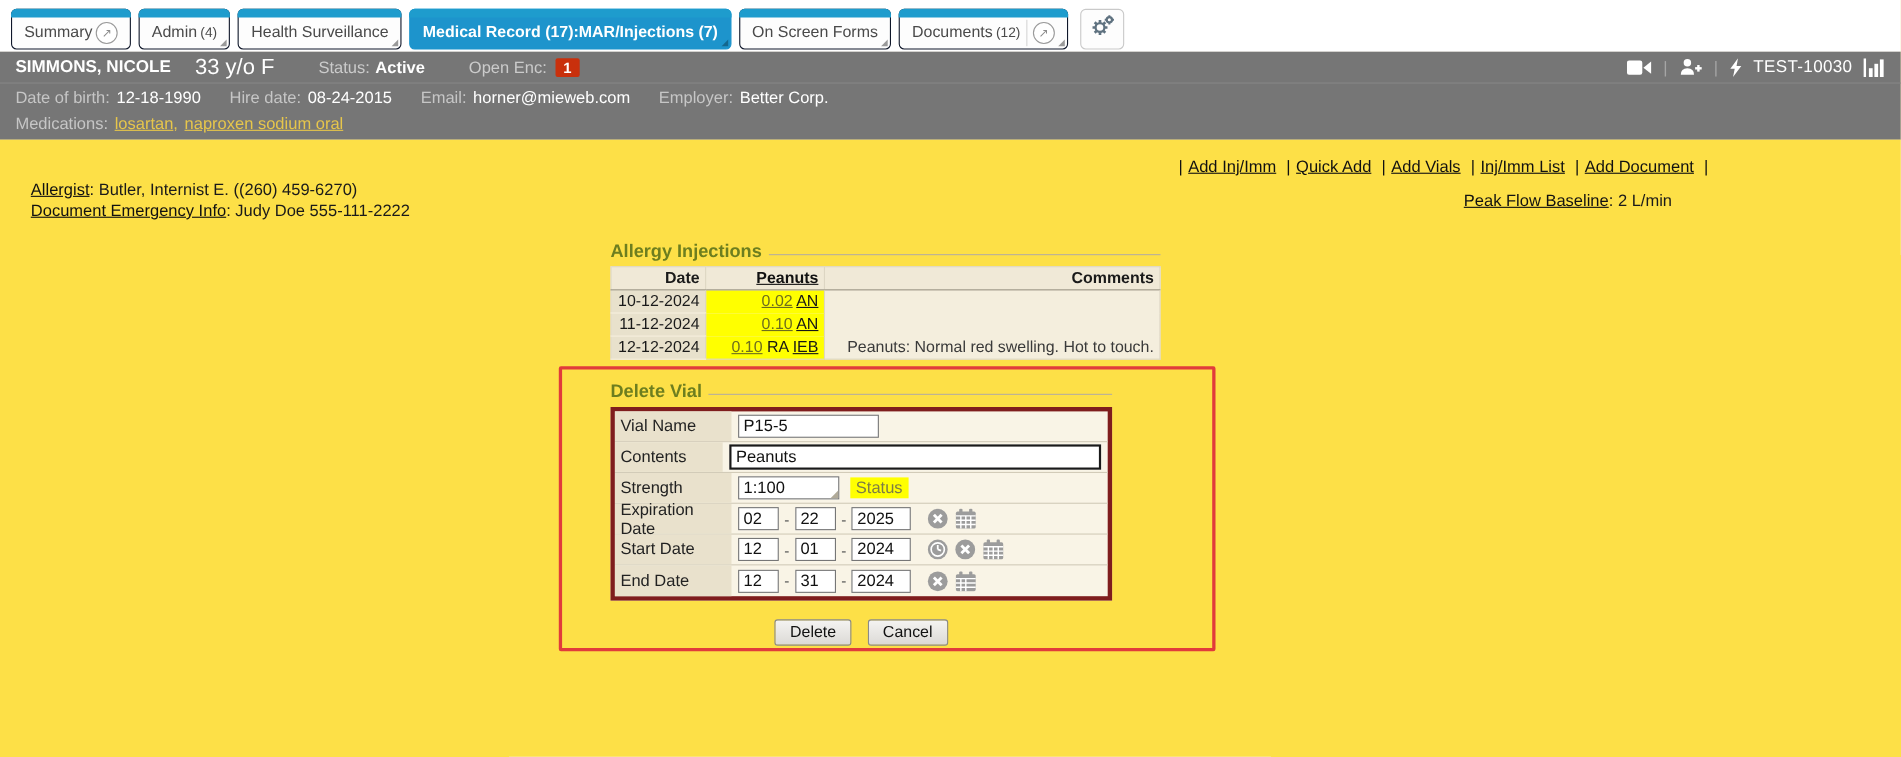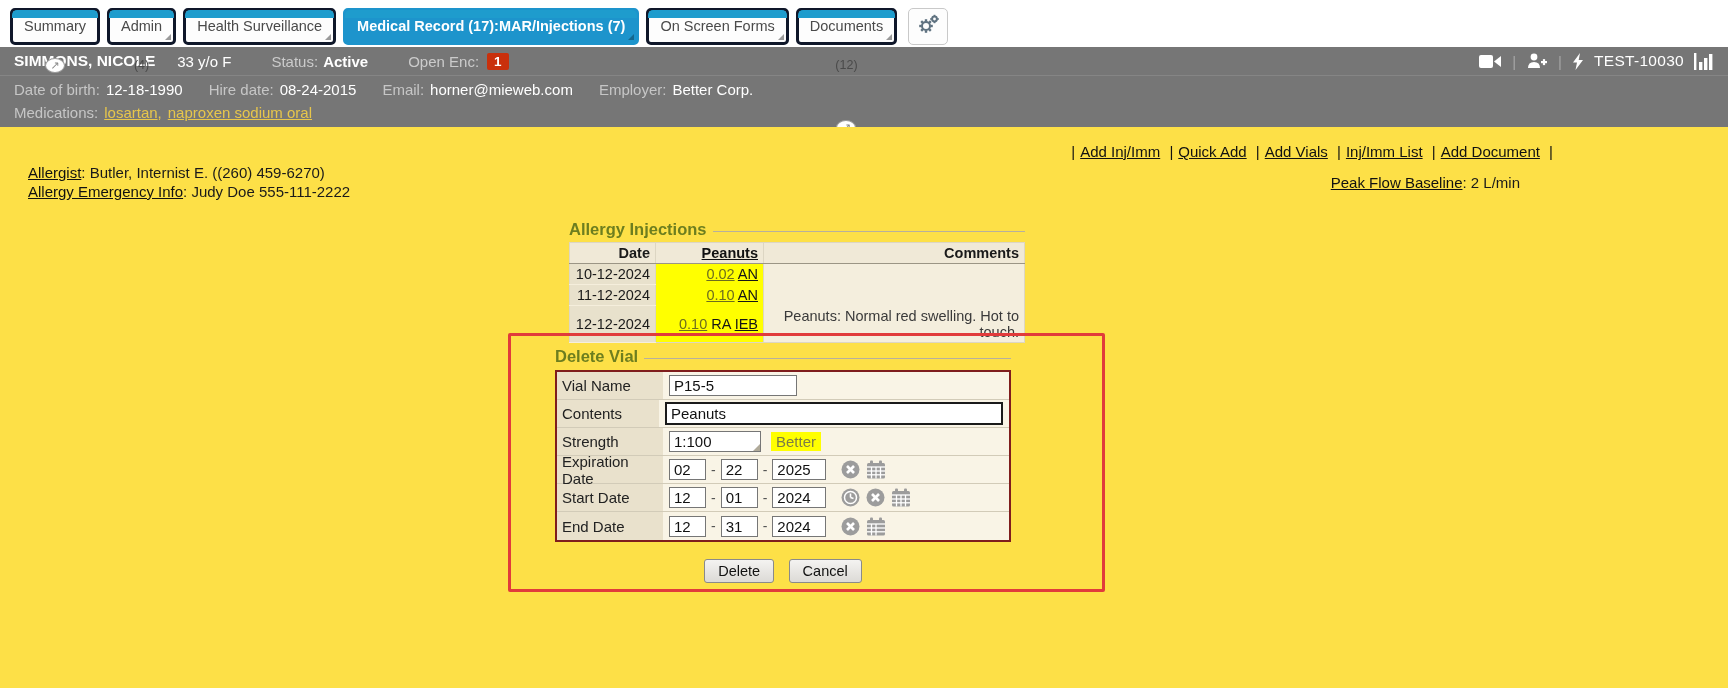--- a/index.html
+++ b/index.html
@@ -1,39 +1,39 @@
 <!DOCTYPE html>
 <html><head>
 <meta charset="utf-8">
 <style>
   * { margin:0; padding:0; box-sizing:border-box; }
   html,body { width:1728px; height:688px; overflow:hidden; }
   body { font-family:"Liberation Sans", sans-serif; background:#f5eedc; color:#1a1a1a; }
 
   
   .tabbar { background:#ffffff; height:47px; display:flex; gap:7px; padding:8px 0 0 10px; align-items:flex-start; }
-  .tab { position:relative; display:flex; align-items:center; gap:24px; height:37px; padding:7px 11px 0 11px;
-         background:#fdfdfd; border:3px solid #0f172a; border-radius:5px; font-size:14.5px; color:#4a4a4a; cursor:pointer;flex-direction:column; }
+  .tab { position:relative; display:flex; align-items:center; gap:3px; height:37px; padding:7px 11px 0 11px;
+         background:#fdfdfd; border:1px solid #0f172a; border-radius:5px; font-size:14.5px; color:#4a4a4a; cursor:pointer; }
   .tab::before { content:""; position:absolute; top:-1px; left:-1px; right:-1px; height:8px; background:#1e9ccd; border-radius:5px 5px 0 0; }
   .tab.has-menu::after { content:""; position:absolute; right:2px; bottom:2px; width:0; height:0;
          border-left:6px solid transparent; border-bottom:6px solid #9a9a9a; }
   .tab.active { background:#1d94cc; border-color:#1d94cc; color:#fff; font-weight:bold; }
   .tab.active::after { border-bottom-color:rgba(0,0,0,0.30); }
   .tab .count { font-size:12.5px; }
   .popout-circle { width:20px; height:20px; border:1.5px solid #9a9a9a; border-radius:50%;
          display:inline-flex; align-items:center; justify-content:center; font-size:11px; color:#8a8a8a; background:#fff; }
   .tab-divider { width:1px; height:24px; background:#d5d5d5; margin:0 2px; }
   .gear-btn { height:37px; width:40px; border:1px solid #c9c9c9; border-radius:5px; background:#fdfdfd;
          display:flex; align-items:center; justify-content:center; margin-left:4px; cursor:pointer; }
 
   
   .patient-bar { background:#767676; }
   .pb-row1 { height:29px; display:flex; align-items:center; padding:0 14px; border-bottom:1px solid #858585;justify-content:center; }
   .pb-name { color:#fff; font-weight:bold; font-size:15.5px; }
-  .pb-agesex { color:#fff; font-size:15px; margin-left:22px; }
+  .pb-agesex { color:#fff; font-size:20px; margin-left:22px; }
   .pb-label { color:#cbcbcb; font-size:15px; }
   .pb-value { color:#fff; font-size:15px; font-weight:bold; margin-left:5px; }
   .pb-group { margin-left:40px; display:flex; align-items:center; }
   .enc-badge { background:#c9300c; color:#fff; font-weight:bold; font-size:13.5px; padding:1px 7px; border-radius:2px; margin-left:8px; }
   .pb-right { margin-left:auto; display:flex; align-items:center; gap:10px; }
   .pb-sep { color:#a5a5a5; font-size:15px; }
   .pb-chart-id { color:#fff; font-size:15.5px; letter-spacing:0.3px; }
   .pb-icon { display:inline-flex; cursor:pointer; }
   .pb-row2 { min-height:25px; display:flex; align-items:center; padding:2px 14px 0 14px; font-size:15px; }
   .pb-row3 { min-height:26px; display:flex; align-items:center; padding:0 14px 4px 14px; font-size:15px; }
@@ -51,36 +51,36 @@
   .peak-flow { position:absolute; top:47px; right:208px; font-size:15px; }
   .peak-flow a { text-decoration:underline; cursor:pointer; color:#111; }
   .allergy-contact { position:absolute; top:36px; left:28px; font-size:15px; line-height:19px; }
   .allergy-contact a { text-decoration:underline; color:#111; cursor:pointer; }
 
   .legend-row { display:flex; align-items:center; }
   .legend-text { color:#6d7e1f; font-weight:bold; font-size:16.5px; white-space:nowrap; }
   .legend-line { flex:1; border-top:1px solid #b7b09d; margin-left:6px; margin-top:4px; }
 
   
-  .injections-panel { position:absolute; top:93px; left:569px; width:456px; }
+  .injections-panel { position:absolute; top:93px; left:555px; width:500px; }
   .inj-table { width:100%; border-collapse:collapse; margin-top:3px; background:#f4eedd; border:1px solid #ddd6c3; font-size:14.5px; }
   .inj-table th, .inj-table td { padding:2px 5px; text-align:right; border-left:1px solid #ddd6c3; white-space:nowrap; }
   .inj-table th { font-weight:bold; border-bottom:1px solid #9b9585; background:#f0e9d7; }
   .inj-table td.date-cell { background:#e8e1cc; border-bottom:1px solid #f5eedc; }
   .inj-table td.dose-cell.hl { background:#ffff00; }
   .inj-table td.comment-cell { color:#3a3a3a; white-space:normal; }
   .th-link { text-decoration:underline; cursor:pointer; color:#111; }
   .dose-link { color:#6e6e1e; text-decoration:underline; cursor:pointer; }
   .code-link { color:#161616; text-decoration:underline; cursor:pointer; }
   .reaction-txt { color:#161616; }
 
   
   .delete-box { position:absolute; top:206px; left:508px; width:597px; height:259px; border:3px solid #e13b3b; border-radius:2px; }
   .delete-panel { width:456px; margin:11px 0 0 44px; }
-  .form-table { margin-top:4px; border:2px solid #7f1d1d; background:#f9f4e6; }
+  .form-table { margin-top:4px; border:4px solid #7f1d1d; background:#f9f4e6; }
   .frow { display:flex; align-items:center; border-bottom:1px solid #d2cbb8; height:28px; }
   .frow:last-child { border-bottom:none; }
   .flabel { width:106px; align-self:stretch; display:flex; align-items:center; background:#e9e1cc; padding:0 5px; font-size:15px; color:#222; }
   .ffield { flex:1; display:flex; align-items:center; padding:0 6px; gap:4px; }
   .txt-input { font-family:"Liberation Sans", sans-serif; font-size:15px; height:21px; border:1px solid #767676; background:#fff; padding:0 4px; color:#111; }
   .in-vial { width:128px; }
   .in-contents { width:338px; border:2px solid #1a1a1a; height:23px; }
   .strength-wrap { position:relative; display:inline-flex; }
   .in-strength { width:92px; }
   .strength-wrap::after { content:""; position:absolute; right:1px; bottom:1px; width:0; height:0;
@@ -228,21 +228,21 @@
     <span class="pipe">|</span><a>Add Document</a>
     <span class="pipe">|</span>
   </div>
 
   <div class="peak-flow">
     <a>Peak Flow Baseline</a><span>: 2 L/min</span>
   </div>
 
   <div class="allergy-contact">
     <div><a>Allergist</a><span>: Butler, Internist E. ((260) 459-6270)</span></div>
-    <div><a>Allergy Emergency Info</a><span>: Judy Doe 555-111-2222</span></div>
+    <div><a>Document Emergency Info</a><span>: Judy Doe 555-111-2222</span></div>
   </div>
 
   <div class="injections-panel">
     <div class="legend-row">
       <span class="legend-text">Allergy Injections</span>
       <span class="legend-line"></span>
     </div>
     <table class="inj-table">
       <colgroup>
           <col style="width:86px">
@@ -292,21 +292,21 @@
           <div class="ffield">
               <input class="txt-input in-contents" value="Peanuts" style="">
             </div>
         </div>
         <div class="frow">
           <div class="flabel">Strength</div>
           <div class="ffield">
             <span class="strength-wrap">
                 <input class="txt-input in-strength" value="1:100" style="">
               </span>
-            <span class="badge-yellow">Better</span>
+            <span class="badge-yellow">Status</span>
           </div>
         </div>
         <div class="frow">
           <div class="flabel">Expiration Date</div>
           <div class="ffield">
             <input class="txt-input in-mm" value="02" style="">
             <span class="date-sep">-</span>
             <input class="txt-input in-dd" value="22" style="">
             <span class="date-sep">-</span>
             <input class="txt-input in-yyyy" value="2025" style="">

